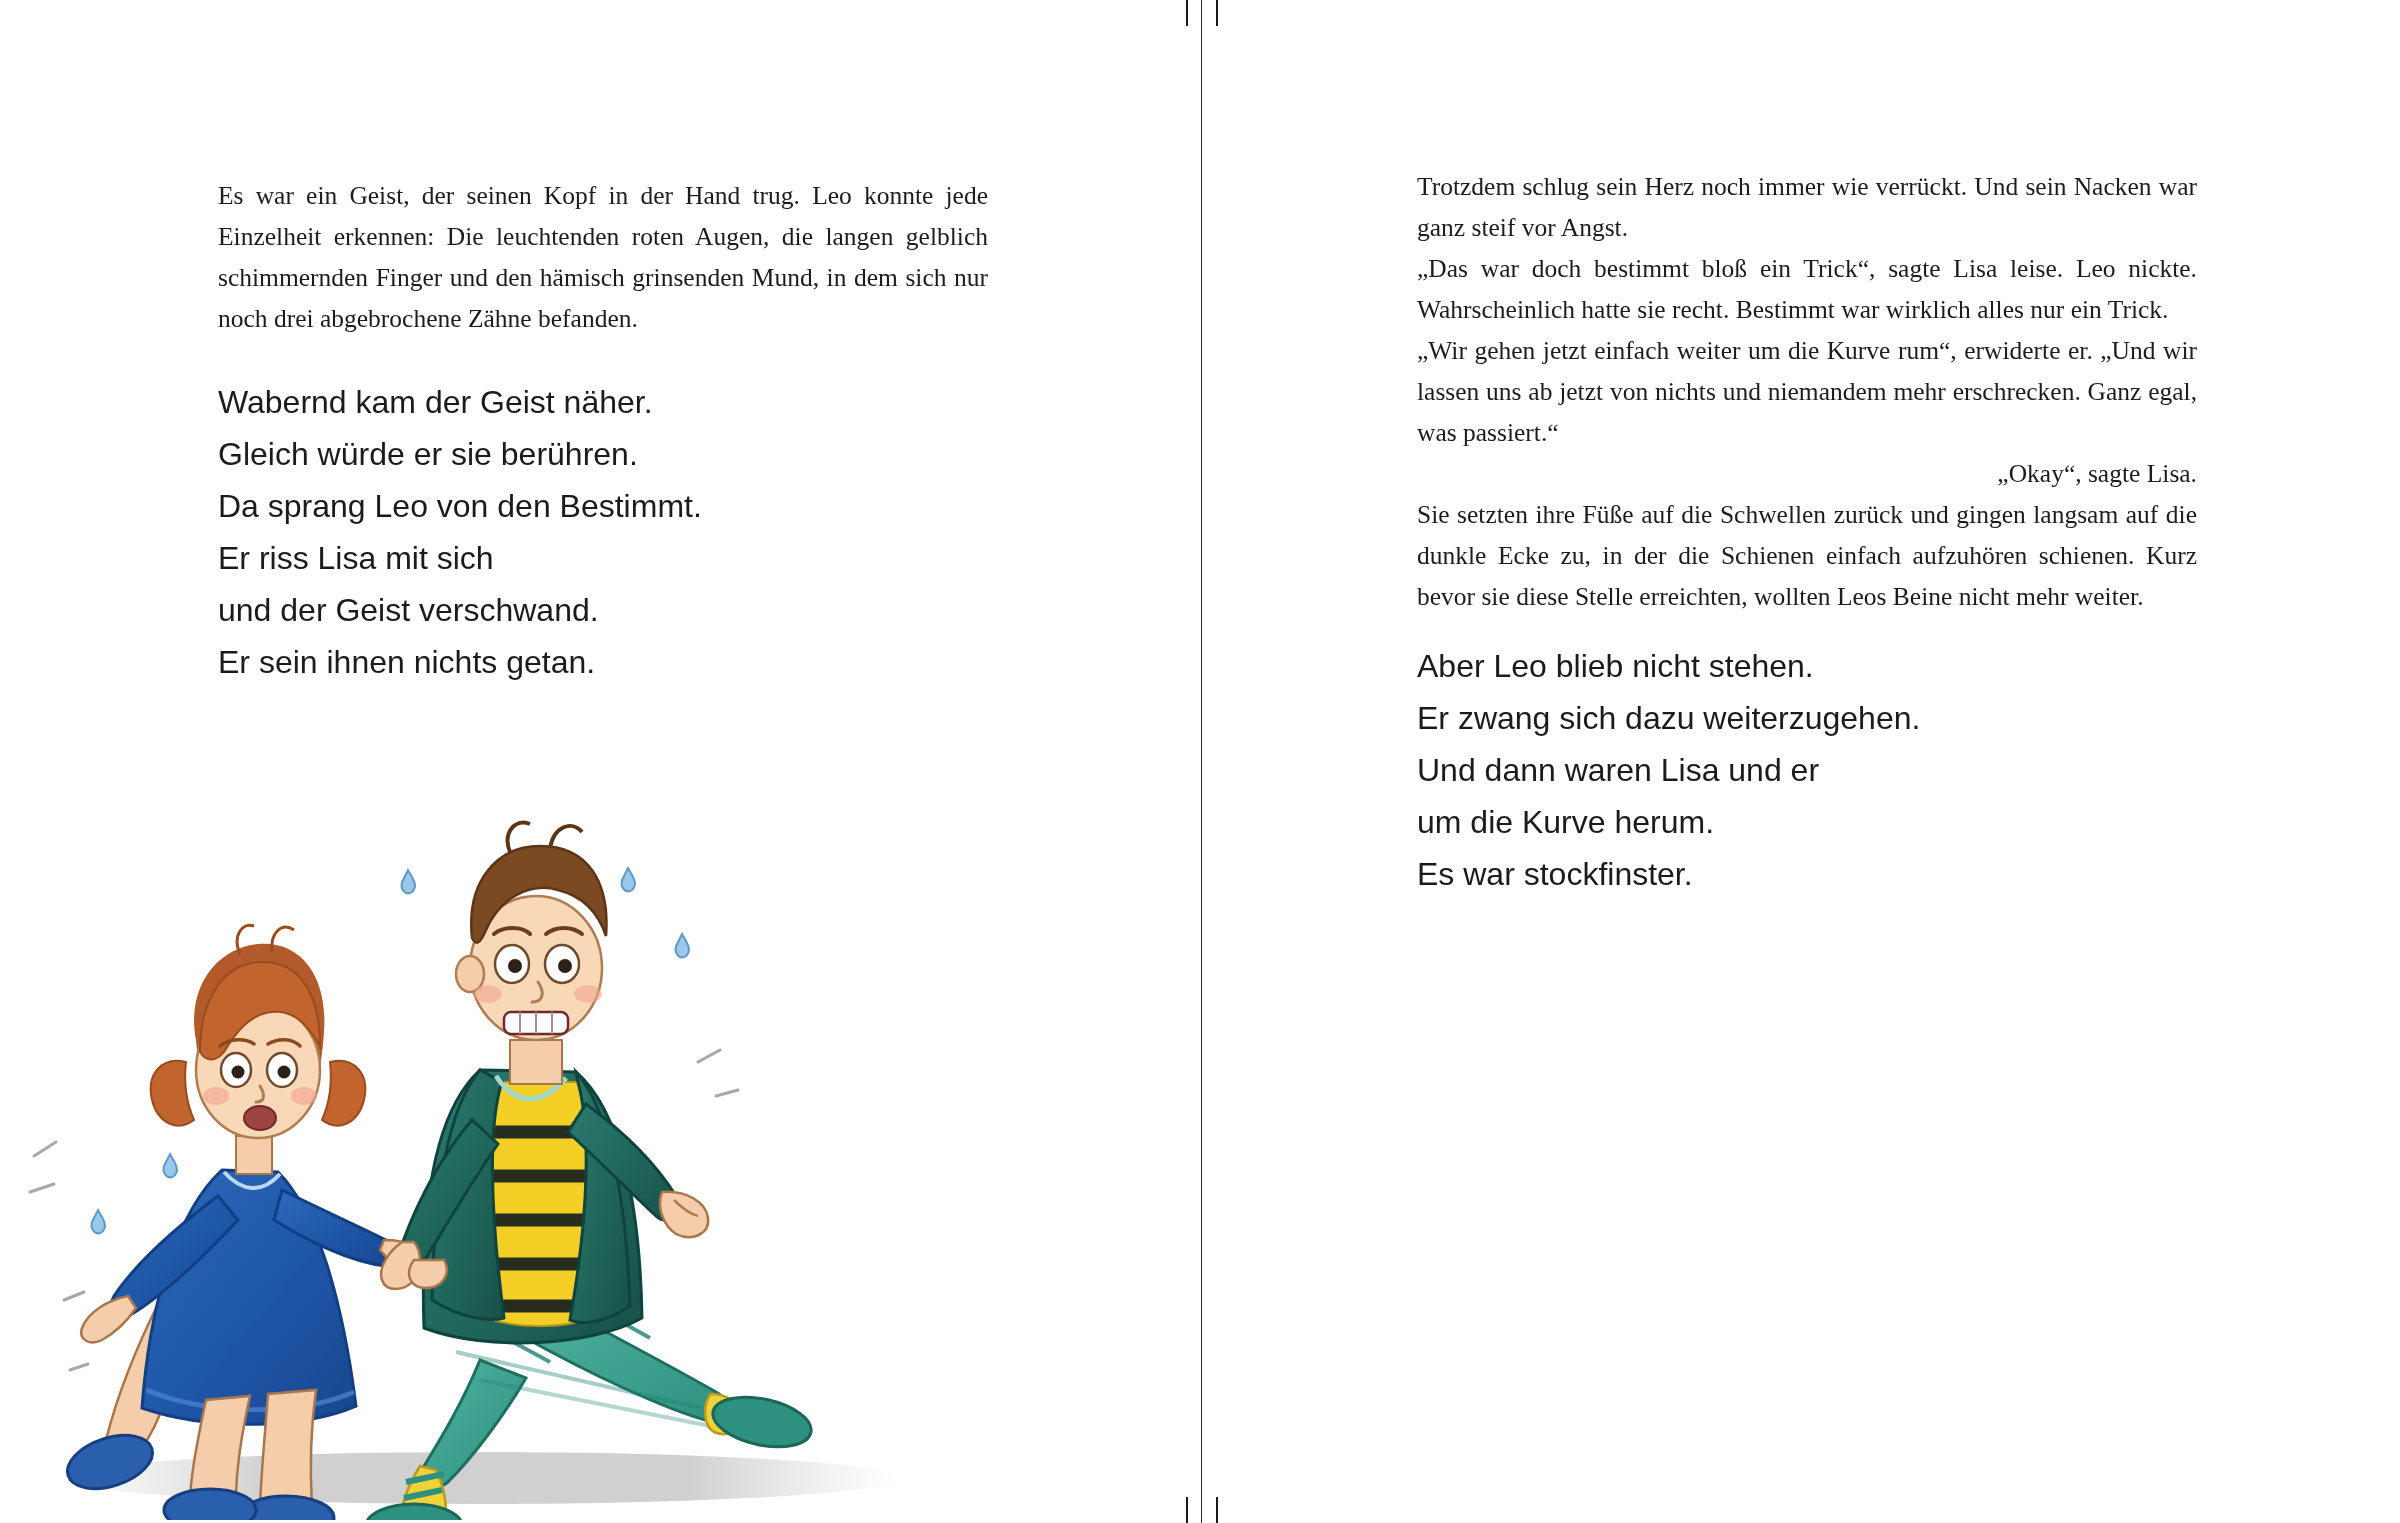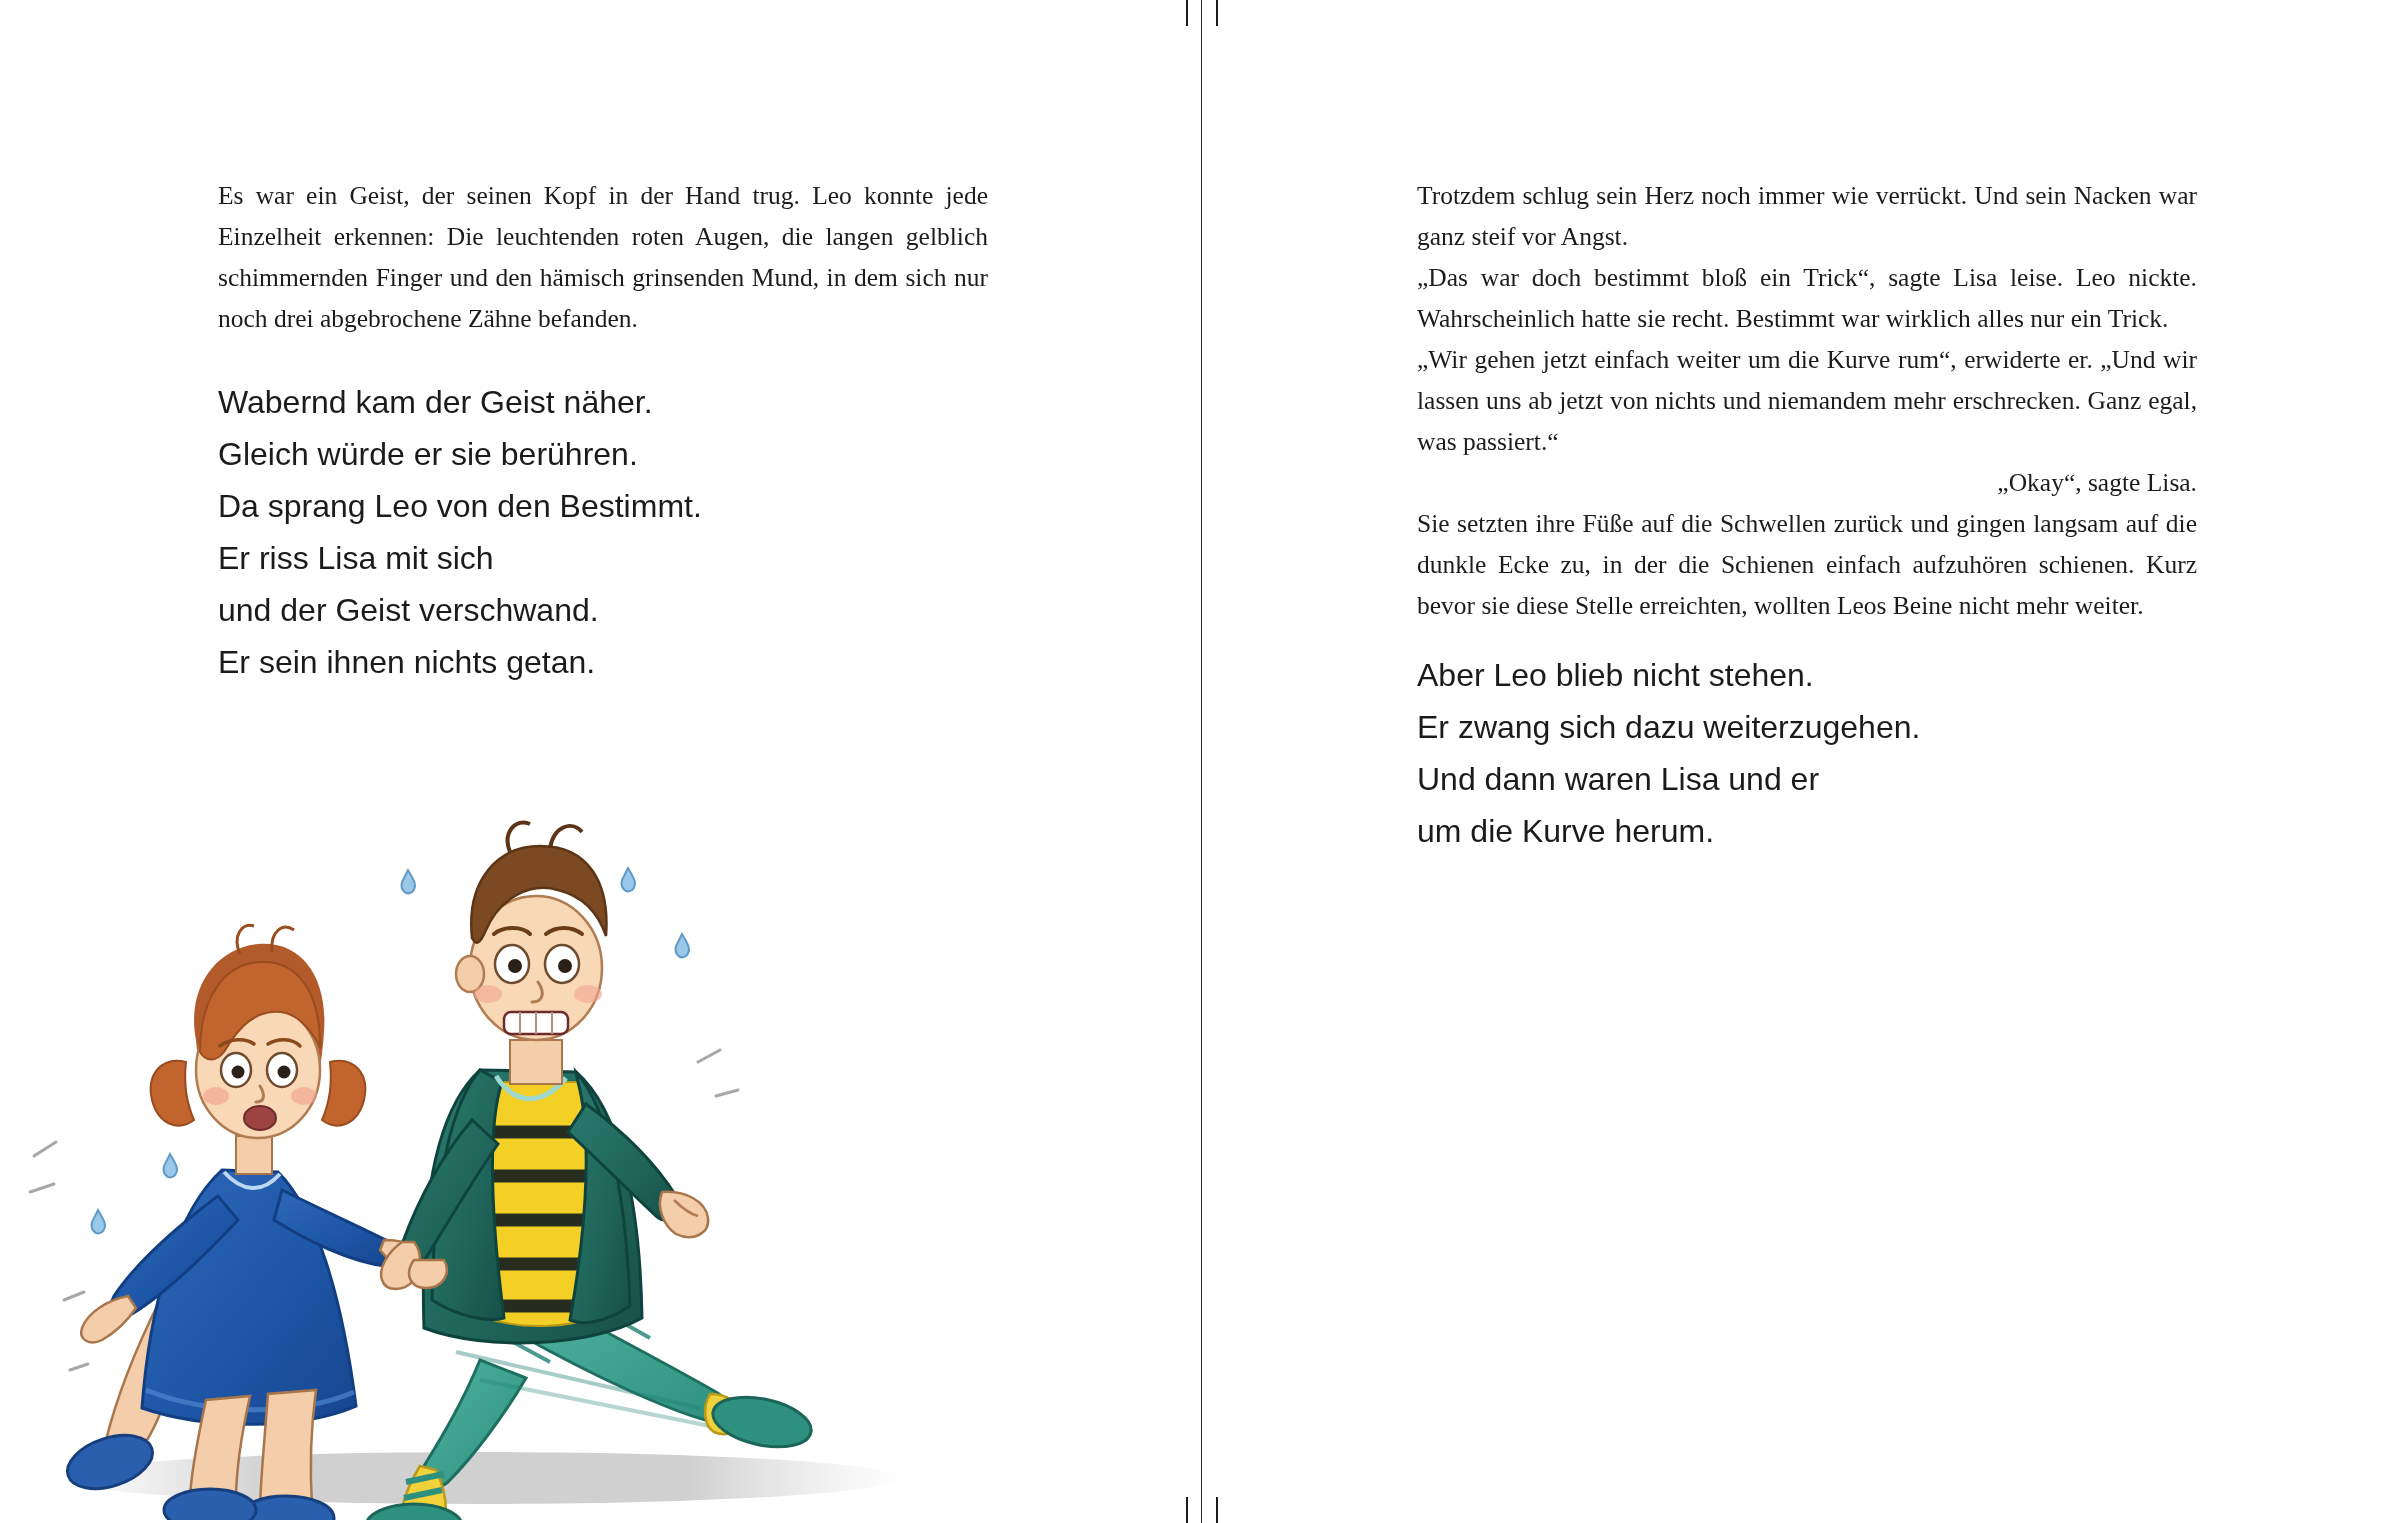--- a/index.html
+++ b/index.html
@@ -41,21 +41,21 @@
     top: 0;
     height: 1523px;
   }
   .page-left  { left: 0px;    width: 1201px; padding-left: 6px; }
   .page-right { left: 1202px; width: 1198px; }
 
   .text-col {
     position: absolute;
   }
   .page-left .text-col  { left: 218px; top: 175px;  width: 770px; }
-  .page-right .text-col { left: 215px; top: 175px;  width: 780px; }
+  .page-right .text-col { left: 215px; top: 166px;  width: 780px; }
 
   
   p {
     margin: 0;
   }
   .serif-body {
     font-family: "Liberation Serif", serif;
     font-size: 25.5px;
     line-height: 41px;
     color: #1c1c1c;
@@ -309,19 +309,20 @@
     <p class="serif-body last">„Okay“, sagte Lisa.</p>
     <p class="serif-body">Sie setzten ihre Füße auf die Schwellen zurück und gingen langsam auf die dunkle Ecke zu, in der die Schienen einfach aufzuhören schienen. Kurz bevor sie diese Stelle erreichten, wollten Leos Beine nicht mehr weiter.</p>
 
     <div class="block-gap-b"></div>
 
     <div class="sans-lines">
       <span class="line">Aber Leo blieb nicht stehen.</span>
       <span class="line">Er zwang sich dazu weiterzugehen.</span>
       <span class="line">Und dann waren Lisa und er</span>
       <span class="line">um die Kurve herum.</span>
+      <span class="line">Es war stockfinster.</span>
     </div>
 
     <div class="block-gap-c"></div>
 
   </div>
 
 </div>
 
 </body></html>

